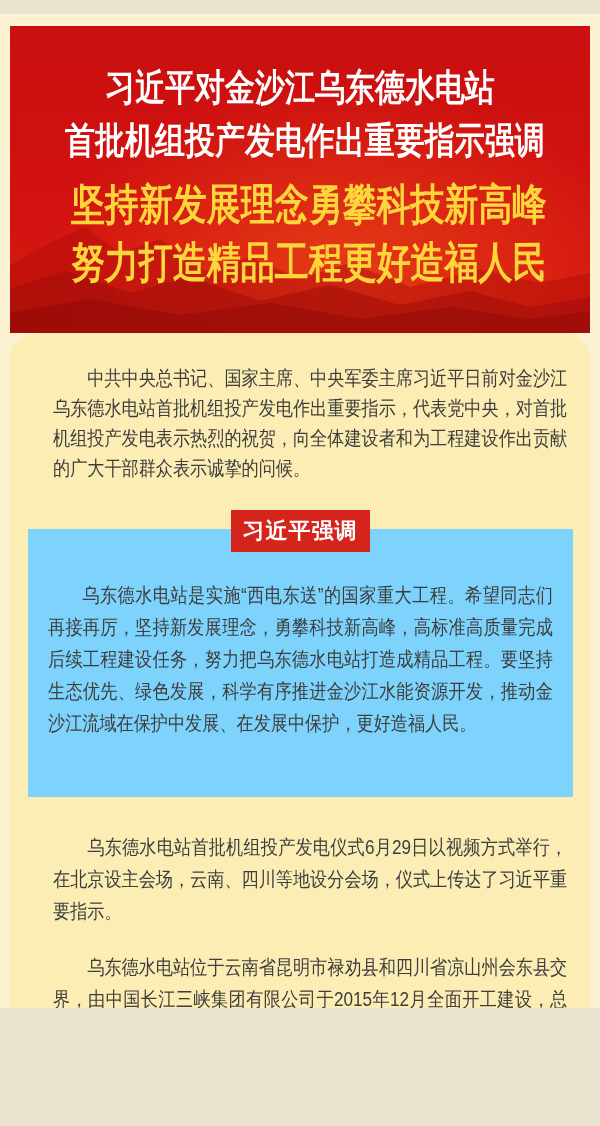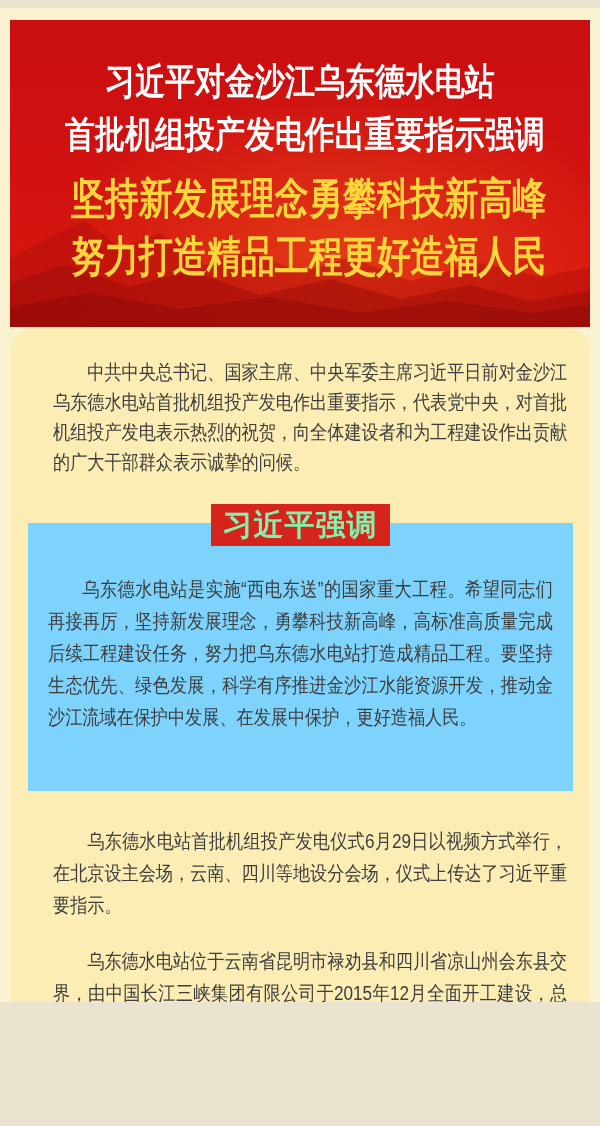--- a/index.html
+++ b/index.html
@@ -2,21 +2,21 @@
 <html><head>
 <meta charset="utf-8">
 <style>
   html,body{margin:0;padding:0;}
   body{
     font-family:"Liberation Sans","DejaVu Sans",sans-serif;
     background:#e9e3cf;
   }
   .page{
     width:600px;height:994px;
-    margin:8px auto;
+    margin:14px auto;
     background:#fbf2d2;
     padding:12px 10px 8px 10px;
     box-sizing:border-box;
     overflow:hidden;
   }
   
   .header{
     position:relative;
     height:307px;
     background:
@@ -73,23 +73,23 @@
   .p4{margin-top:24px;line-height:32px;}
   .badge-row{
     text-align:center;
     margin-top:27px;
     position:relative;
     z-index:2;
   }
   .badge{
     display:inline-block;
     background:#d5241c;
-    color:#86efac;
+    color:#ffffff;
     font-weight:bold;
-    font-size:30px;
+    font-size:22px;
     height:42px;
     line-height:42px;
     padding:0 12px;
     letter-spacing:1px;
   }
   .quote-box{
     margin:-23px 17px 0 18px;
     background:#7dd3fc;
     height:268px;
     box-sizing:border-box;

